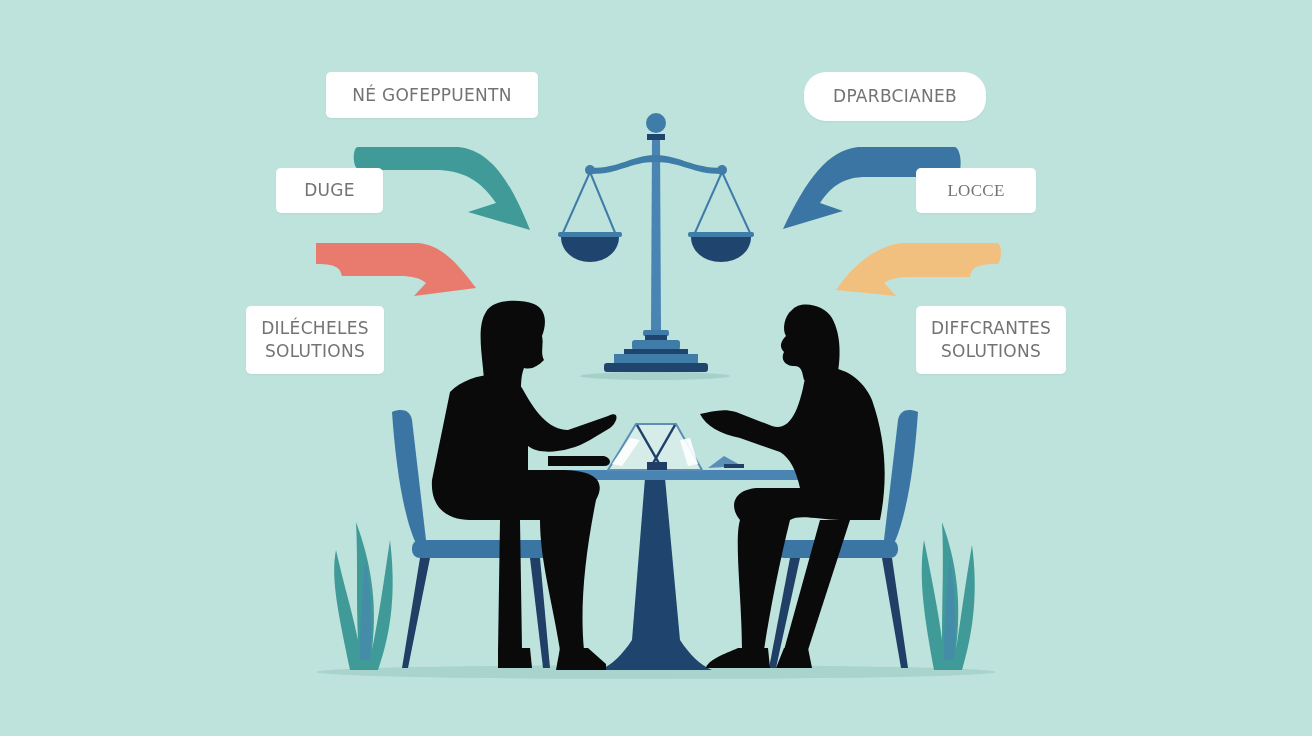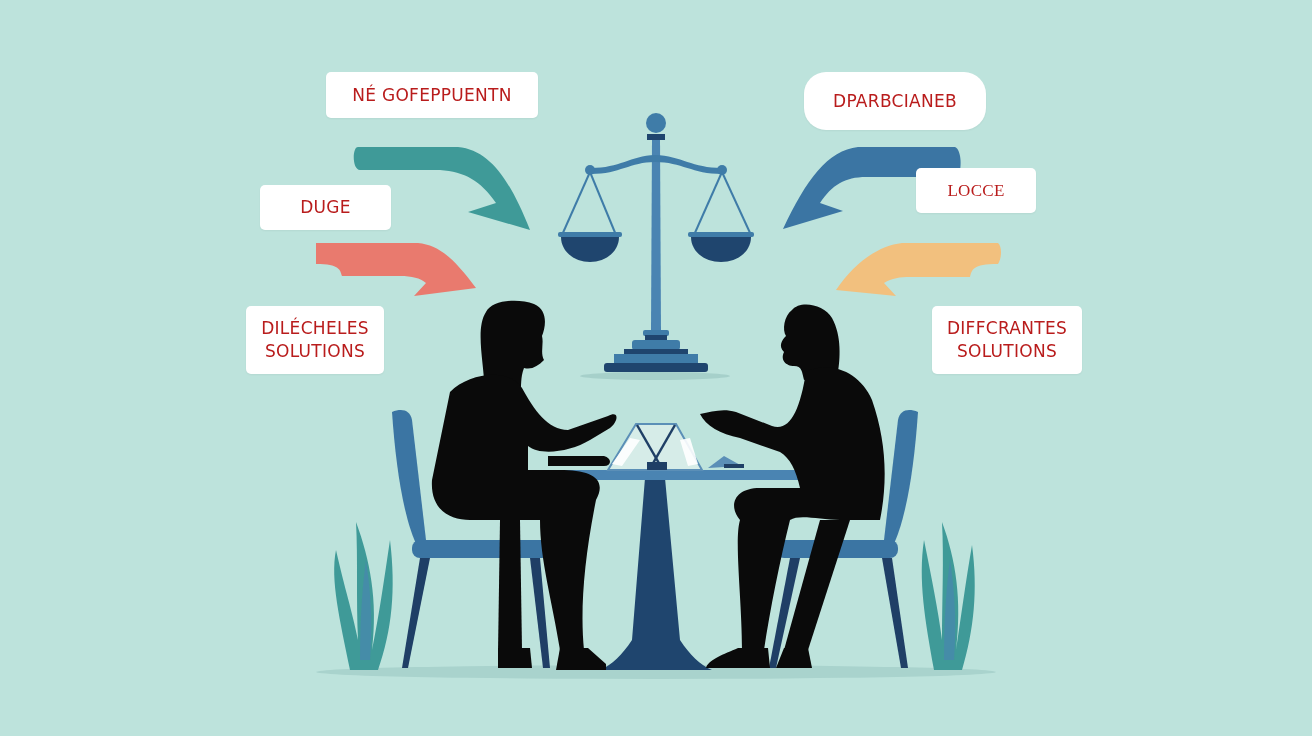--- a/index.html
+++ b/index.html
@@ -7,21 +7,21 @@
     width: 1312px; height: 736px; overflow: hidden;
     background: #bde3dc;
     font-family: "DejaVu Sans", "Liberation Sans", sans-serif;
     position: relative;
   }
   .scene { position: absolute; left: 0; top: 0; width: 1312px; height: 736px; }
   .label {
     position: absolute;
     background: #ffffff;
     border-radius: 5px;
-    color: #b91c1c;
+    color: #737373;
     font-size: 17px;
     letter-spacing: 0.3px;
     display: flex; align-items: center; justify-content: center;
     text-align: center;
     line-height: 23px;
     box-shadow: 0 1px 2px rgba(0,0,0,0.05);
   }
   .label span { display: block; }
 </style>
 </head>
@@ -112,29 +112,29 @@
     <path d="M806,372 C830,360 860,372 872,400 C886,440 888,480 880,520 L860,520 L840,520 C820,520 800,514 790,520 C780,560 770,610 764,650 L742,650 C742,600 734,540 740,520 C728,506 734,488 760,488 L800,488 C796,470 790,458 780,452 L740,438 C720,434 706,426 700,414 C712,412 722,408 736,412 L772,426 C790,432 800,410 806,372 Z"></path>
     <path d="M820,520 L850,520 L808,650 L784,650 Z"></path>
     <path d="M738,648 L768,648 L770,668 L706,668 C708,660 724,654 738,648 Z"></path>
     <path d="M784,648 L808,648 L812,668 L776,668 Z"></path>
   </g>
 </svg>
 
 <div class="label" style="left:326px; top:72px; width:212px; height:46px;">
   <span>NÉ GOFEPPUENTN</span>
 </div>
-<div class="label" style="left:804px; top:72px; width:182px; height:58px;border-radius:22px;">
+<div class="label" style="left:804px; top:72px; width:182px; height:49px;border-radius:22px;">
   <span>DPARBCIANEB</span>
 </div>
-<div class="label" style="left:260px; top:168px; width:131px; height:45px;margin-top:17px;">
+<div class="label" style="left:276px; top:168px; width:107px; height:45px;">
   <span>DUGE</span>
 </div>
 <div class="label" style="left:916px; top:168px; width:120px; height:45px;font-family:Liberation Serif, serif;">
   <span>LOCCE</span>
 </div>
 <div class="label" style="left:246px; top:306px; width:138px; height:68px; flex-direction:column;">
   <span>DILÉCHELES</span>
   <span>SOLUTIONS</span>
 </div>
-<div class="label" style="left:916px; top:306px; width:150px; height:68px; flex-direction:column;margin-left:16px;">
+<div class="label" style="left:916px; top:306px; width:150px; height:68px; flex-direction:column;">
   <span>DIFFCRANTES</span>
   <span>SOLUTIONS</span>
 </div>
 
 </body></html>

